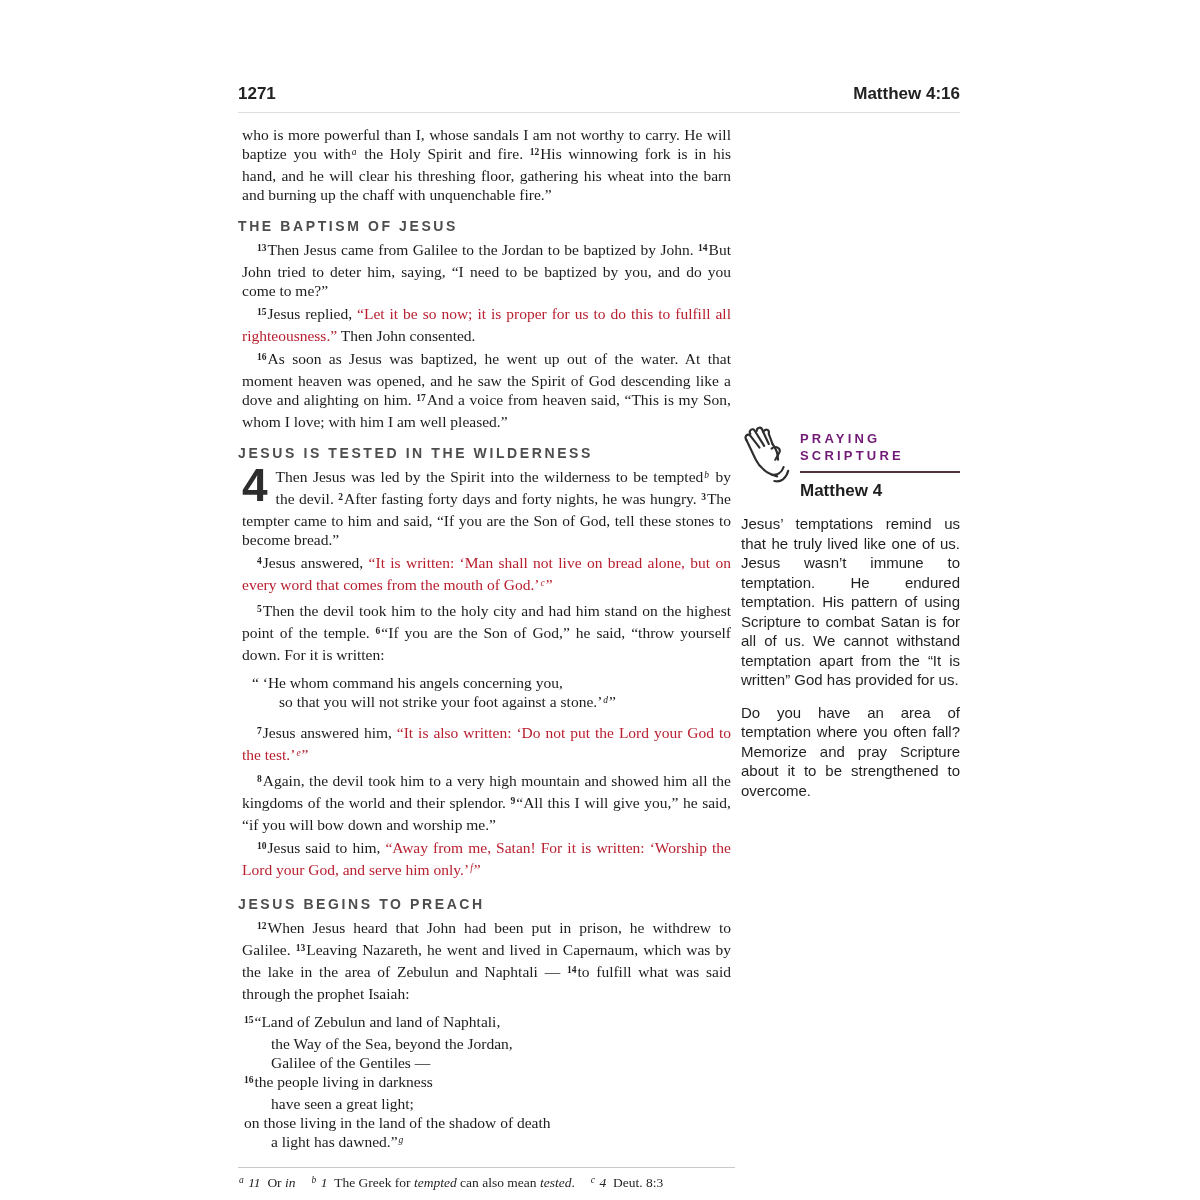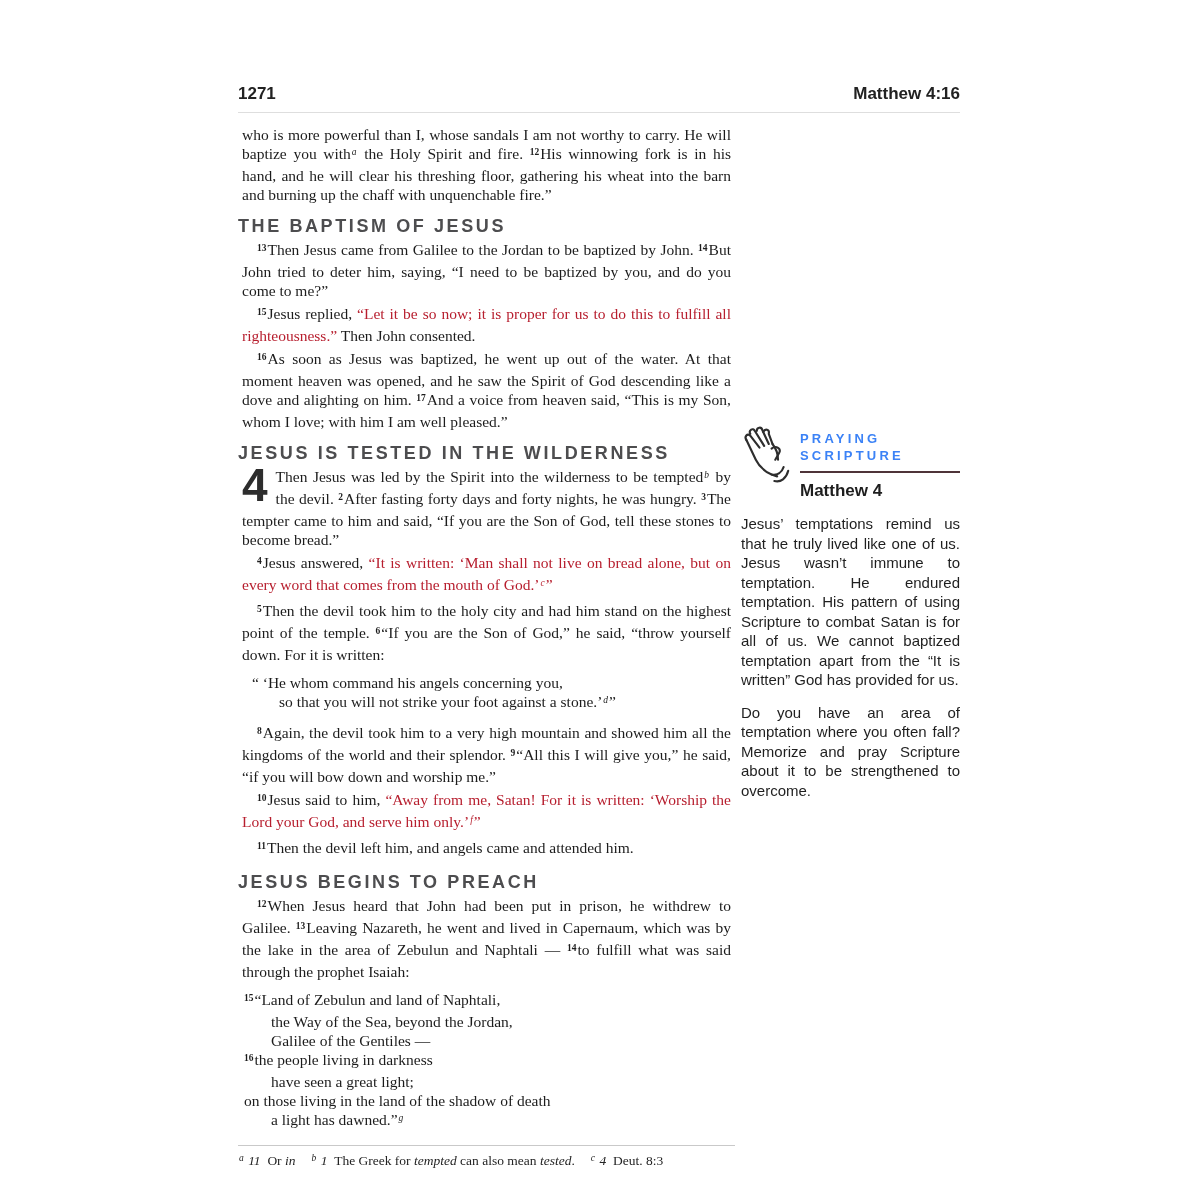--- a/index.html
+++ b/index.html
@@ -20,21 +20,21 @@
     border-top:1px solid #dedede;
   }
   .main-col {
     position:absolute; left:238px; top:121px; width:497px;
     font-size:15.5px; line-height:19px; text-align:justify;
   }
   .main-col p { margin:4px; }
   p.indent { text-indent:15px; }
   .section-heading {
     font-family:"Liberation Sans", sans-serif; font-weight:700;
-    font-size:18px; letter-spacing:2.6px; color:#4d4d4f;
+    font-size:14px; letter-spacing:2.6px; color:#4d4d4f;
     margin:13px 0 5px; text-align:left; text-indent:0; line-height:18px;
   }
   .s-v {
     font-size:9.5px; font-weight:700; position:relative; top:-4.5px;
     margin-right:1px; letter-spacing:0;
   }
   .s-fn {
     font-size:9.5px; font-style:italic; position:relative; top:-4.5px;
     margin:0 1px;
   }
@@ -60,21 +60,21 @@
   }
   .sidebar {
     position:absolute; left:741px; top:424px; width:219px;
     font-family:"Liberation Sans", sans-serif; color:#1f1f1f;
   }
   .sidebar-header { display:flex; gap:9px; align-items:flex-start; }
   .hands { flex:0 0 auto; margin-top:2px; }
   .sidebar-head-right { flex:1 1 auto; padding-top:6px; }
   .eyebrow {
     font-size:13px; font-weight:700; letter-spacing:3.2px;
-    color:#3b82f6; line-height:17px;
+    color:#701a75; line-height:17px;
   }
   .sidebar-rule { border:0; border-top:2px solid #4f3439; margin:7px 0 8px; }
   .sidebar-title { font-weight:700; font-size:17px; color:#1e1e1e; }
   .sidebar-body p {
     margin:13px 0 0; font-size:15px; line-height:19.5px;
     text-align:justify;
   }
 </style>
 </head>
 <body>
@@ -99,23 +99,23 @@
     <span class="drop-cap">4</span><span><span>Then Jesus was led by the Spirit into the wilderness to be tempted</span><span class="s-fn">b</span><span> by the devil. </span><span class="s-v">2</span><span>After fasting forty days and forty nights, he was hungry. </span><span class="s-v">3</span><span>The tempter came to him and said, “If you are the Son of God, tell these stones to become bread.”</span></span>
   </p>
   <p class="indent"><span class="s-v">4</span><span>Jesus answered, </span><span class="s-red">“It is written: ‘Man shall not live on bread alone, but on every word that comes from the mouth of God.’</span><span class="s-fnr">c</span><span class="s-red">”</span></p>
   <p class="indent"><span class="s-v">5</span><span>Then the devil took him to the holy city and had him stand on the highest point of the temple. </span><span class="s-v">6</span><span>“If you are the Son of God,” he said, “throw yourself down. For it is written:</span></p>
 
   <div class="poem">
       <div class="poem-line ind0"><span>“ ‘He whom command his angels concerning you,</span></div>
       <div class="poem-line ind1"><span>so that you will not strike your foot against a stone.’</span><span class="s-fn">d</span><span>”</span></div>
     </div>
 
+  <p class="indent"><span class="s-v">7</span><span>Jesus answered him, </span><span class="s-red">“It is also written: ‘Do not put the Lord your God to the test.’</span><span class="s-fnr">e</span><span class="s-red">”</span></p>
   <p class="indent"><span class="s-v">8</span><span>Again, the devil took him to a very high mountain and showed him all the kingdoms of the world and their splendor. </span><span class="s-v">9</span><span>“All this I will give you,” he said, “if you will bow down and worship me.”</span></p>
   <p class="indent"><span class="s-v">10</span><span>Jesus said to him, </span><span class="s-red">“Away from me, Satan! For it is written: ‘Worship the Lord your God, and serve him only.’</span><span class="s-fnr">f</span><span class="s-red">”</span></p>
-  <p class="indent"><span class="s-v">11</span><span>Then the devil left him, and angels came and attended him.</span></p>
 
   <h2 class="section-heading">JESUS BEGINS TO PREACH</h2>
   <p class="indent"><span class="s-v">12</span><span>When Jesus heard that John had been put in prison, he withdrew to Galilee. </span><span class="s-v">13</span><span>Leaving Nazareth, he went and lived in Capernaum, which was by the lake in the area of Zebulun and Naphtali — </span><span class="s-v">14</span><span>to fulfill what was said through the prophet Isaiah:</span></p>
 
   <div class="poem isaiah">
       <div class="poem-line ind0"><span class="s-v">15</span><span>“Land of Zebulun and land of Naphtali,</span></div>
       <div class="poem-line ind1"><span>the Way of the Sea, beyond the Jordan,</span></div>
       <div class="poem-line ind1"><span>Galilee of the Gentiles —</span></div>
       <div class="poem-line ind0"><span class="s-v">16</span><span>the people living in darkness</span></div>
       <div class="poem-line ind1"><span>have seen a great light;</span></div>
@@ -149,16 +149,16 @@
     <div class="sidebar-head-right">
       <div class="eyebrow">
         <div>PRAYING</div>
         <div>SCRIPTURE</div>
       </div>
       <hr class="sidebar-rule">
       <div class="sidebar-title">Matthew 4</div>
     </div>
   </div>
   <div class="sidebar-body">
-    <p>Jesus’ temptations remind us that he truly lived like one of us. Jesus wasn’t immune to temptation. He endured temptation. His pattern of using Scripture to combat Satan is for all of us. We cannot baptized temptation apart from the “It is written” God has provided for us.</p>
+    <p>Jesus’ temptations remind us that he truly lived like one of us. Jesus wasn’t immune to temptation. He endured temptation. His pattern of using Scripture to combat Satan is for all of us. We cannot withstand temptation apart from the “It is written” God has provided for us.</p>
     <p>Do you have an area of temptation where you often fall? Memorize and pray Scripture about it to be strengthened to overcome.</p>
   </div>
 </aside>
 
 </body></html>

